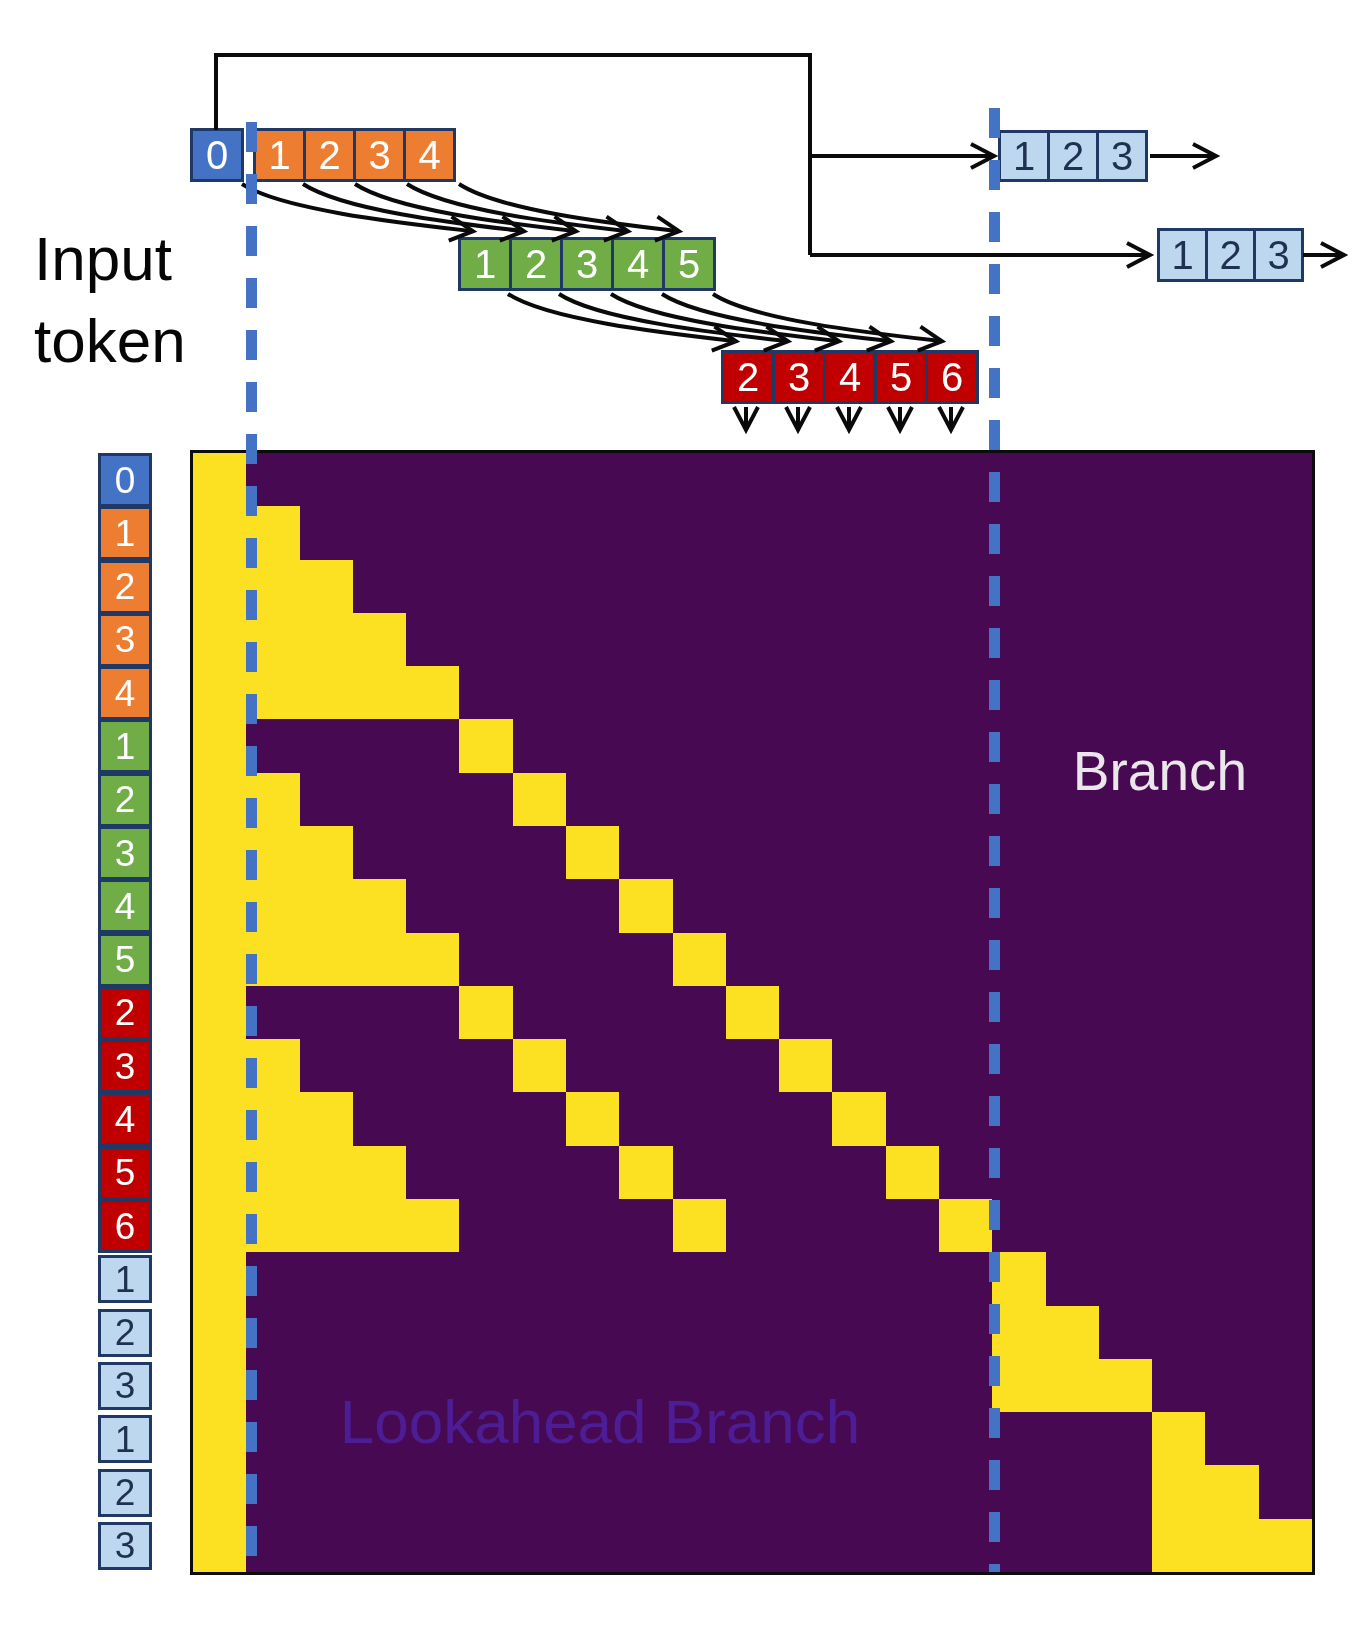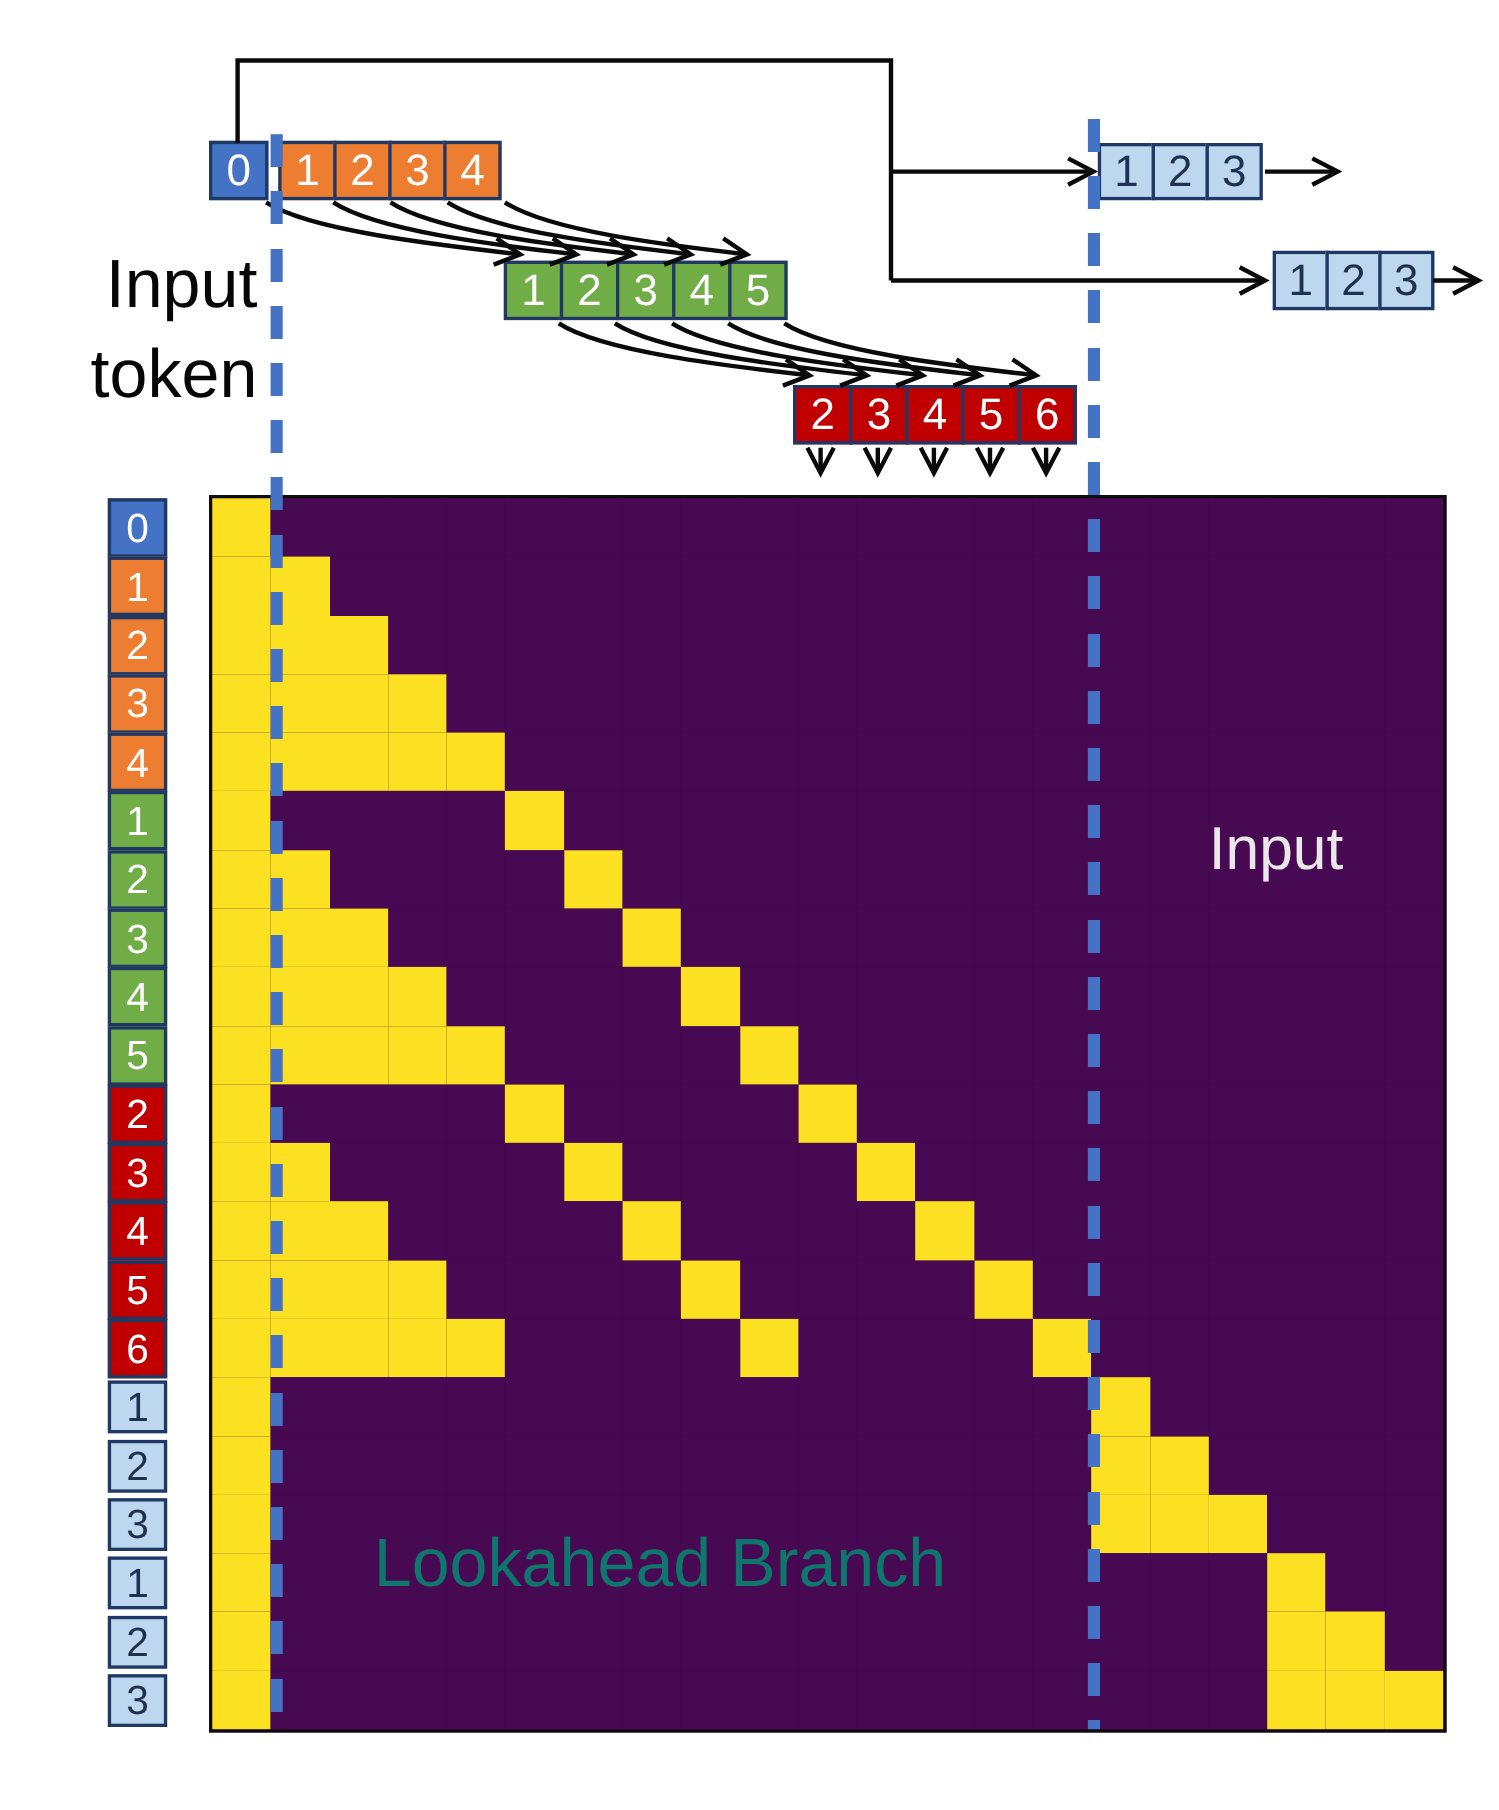--- a/index.html
+++ b/index.html
@@ -27,30 +27,30 @@
   }
   #matrix .cell{background:var(--purple);}
   #matrix .cell.y{background:var(--yellow);}
   .dashline{
     position:absolute;width:11px;z-index:5;
     background:repeating-linear-gradient(to bottom, var(--divider) 0 30px, rgba(0,0,0,0) 30px 52px);
   }
   #arrows{position:absolute;left:0;top:0;z-index:4;pointer-events:none;}
   .biglabel{position:absolute;z-index:6;text-align:center;}
   #input-token-label{
-    left:34px;top:218px;width:200px;text-align:right;
+    left:34px;top:218px;width:200px;text-align:left;
     font-size:62px;line-height:1.33;color:#060606;font-weight:500;z-index:2;
   }
   #verification-label{
     left:1000px;top:722px;width:320px;
     font-size:55px;line-height:1.8;color:#EAE6EA;font-weight:400;
   }
   #lookahead-label{
     left:290px;top:1388px;width:620px;
-    font-size:62px;line-height:1.1;color:#0f766e;font-weight:400;white-space:nowrap;
+    font-size:62px;line-height:1.1;color:#4c1d95;font-weight:400;white-space:nowrap;
   }
 </style>
 </head>
 <body>
 
 <div id="page" style="--purple: #470952; --yellow: #FBE122; --blue: #4472C4; --orange: #ED7D31; --green: #70AD47; --red: #C00000; --lightblue: #BDD7EE; --navy: #1F3864; --divider: #4472C4;">
 
   <svg id="arrows" width="1363" height="1645" viewBox="0 0 1363 1645">
     <defs>
       <marker id="chev" markerUnits="userSpaceOnUse" markerWidth="34" markerHeight="34" refX="24" refY="15" orient="auto">
@@ -577,16 +577,16 @@
       <div class="cell y"></div>
       <div class="cell y"></div>
       <div class="cell y"></div>
     </div>
 
   <div class="dashline" style="left:246px;top:122px;height:1450px;"></div>
   <div class="dashline" style="left:989px;top:108px;height:1464px;"></div>
 
   <div class="biglabel" id="input-token-label">Input token</div>
   <div class="biglabel" id="verification-label">
-      <div>Input</div>
+      <div>Branch</div>
     </div>
   <div class="biglabel" id="lookahead-label">Lookahead Branch</div>
 </div>
 
 </body></html>

